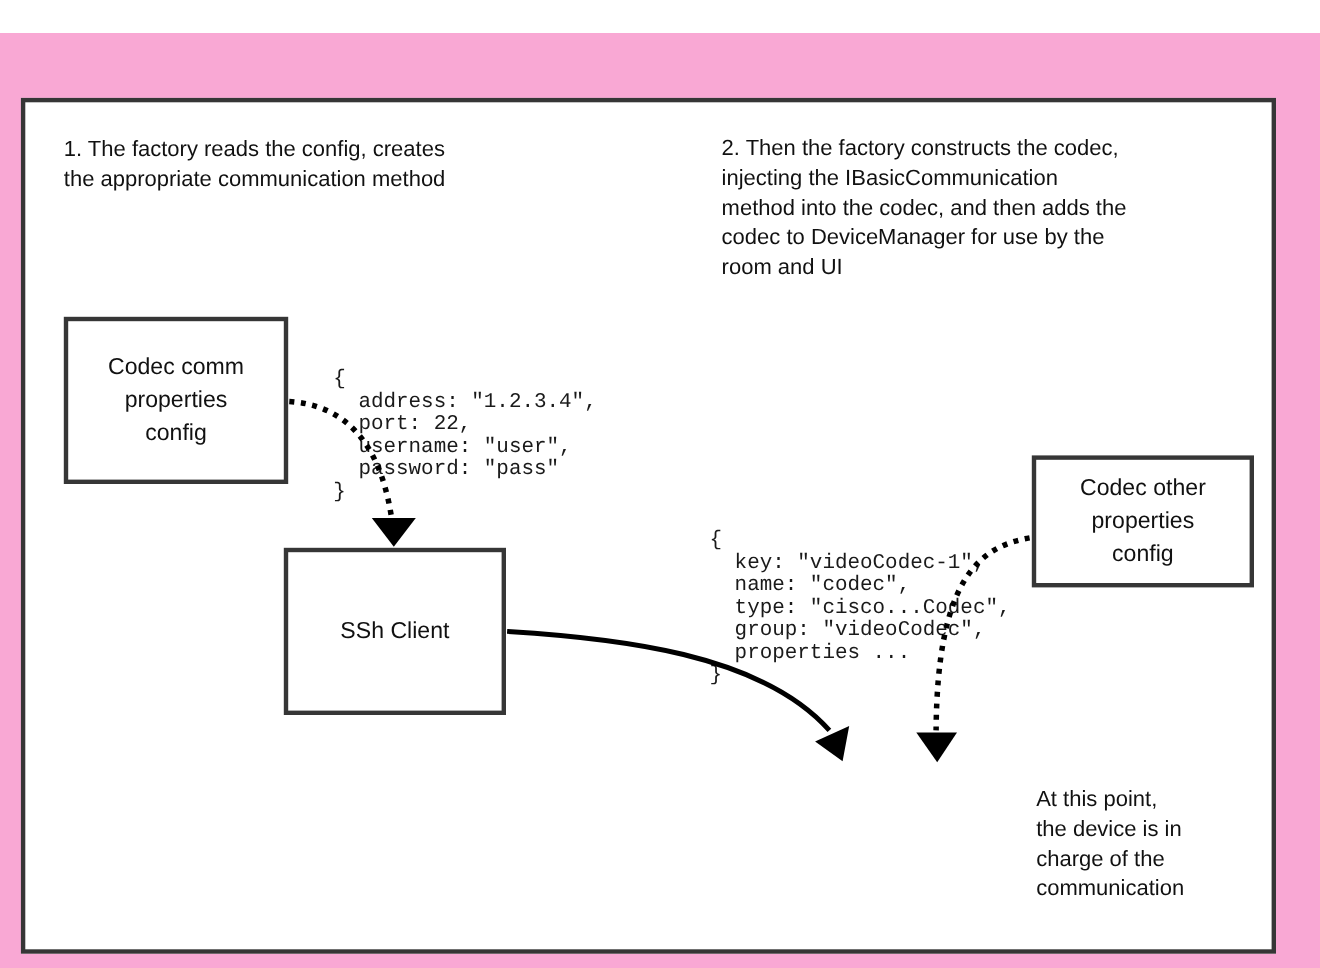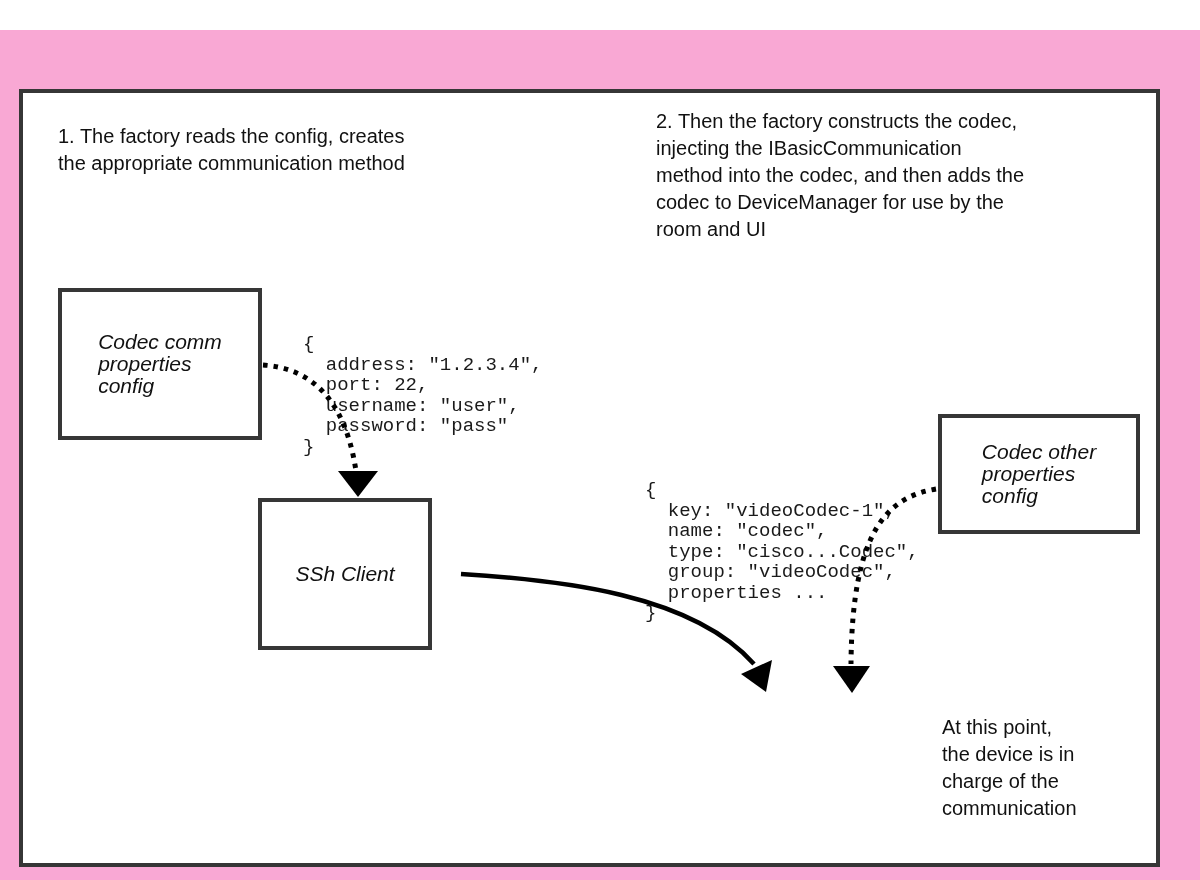--- a/index.html
+++ b/index.html
@@ -29,26 +29,25 @@
     color: #111111;
   }
   .dbox {
     position: absolute;
     border: 4px solid #363636;
     background: #ffffff;
     box-sizing: border-box;
     display: flex;
     align-items: center;
     justify-content: center;
-    text-align: left;
+    text-align: center;
     font-size: 21px;
-    line-height: 22px;
+    line-height: 30px;
     white-space: pre-line;
     color: #111111;
-    font-style: italic;
   }
   .code {
     position: absolute;
     margin: 0;
     font-family: "Liberation Mono", monospace;
     font-size: 19px;
     line-height: 20.5px;
     white-space: pre;
     color: #1a1a1a;
   }
@@ -66,21 +65,21 @@
 </head>
 <body>
 
 <div id="canvas">
 
   <div class="frame"></div>
 
   <div class="note" style="left:58px; top:93px; width:430px;">1. The factory reads the config, creates
 the appropriate communication method</div>
 
-  <div class="note" style="left:656px; top:78px; width:480px;">2. Then the factory constructs the codec,
+  <div class="note" style="left:656px; top:92px; width:480px;">2. Then the factory constructs the codec,
 injecting the IBasicCommunication
 method into the codec, and then adds the
 codec to DeviceManager for use by the
 room and UI</div>
 
   <div class="note" style="left:942px; top:684px; width:210px;">At this point,
 the device is in
 charge of the
 communication</div>
 
@@ -98,21 +97,21 @@
   group: "videoCodec",
   properties ...
 }</pre>
 
   <div class="dbox" style="left:58px; top:258px; width:204px; height:152px;">
     <span>Codec comm
 properties
 config</span>
   </div>
 
-  <div class="dbox" style="left:258px; top:468px; width:174px; height:152px;">
+  <div class="dbox" style="left:258px; top:468px; width:202px; height:152px;">
     <span>SSh Client</span>
   </div>
 
   <div class="dbox" style="left:938px; top:384px; width:202px; height:120px;">
     <span>Codec other
 properties
 config</span>
   </div>
 
 

